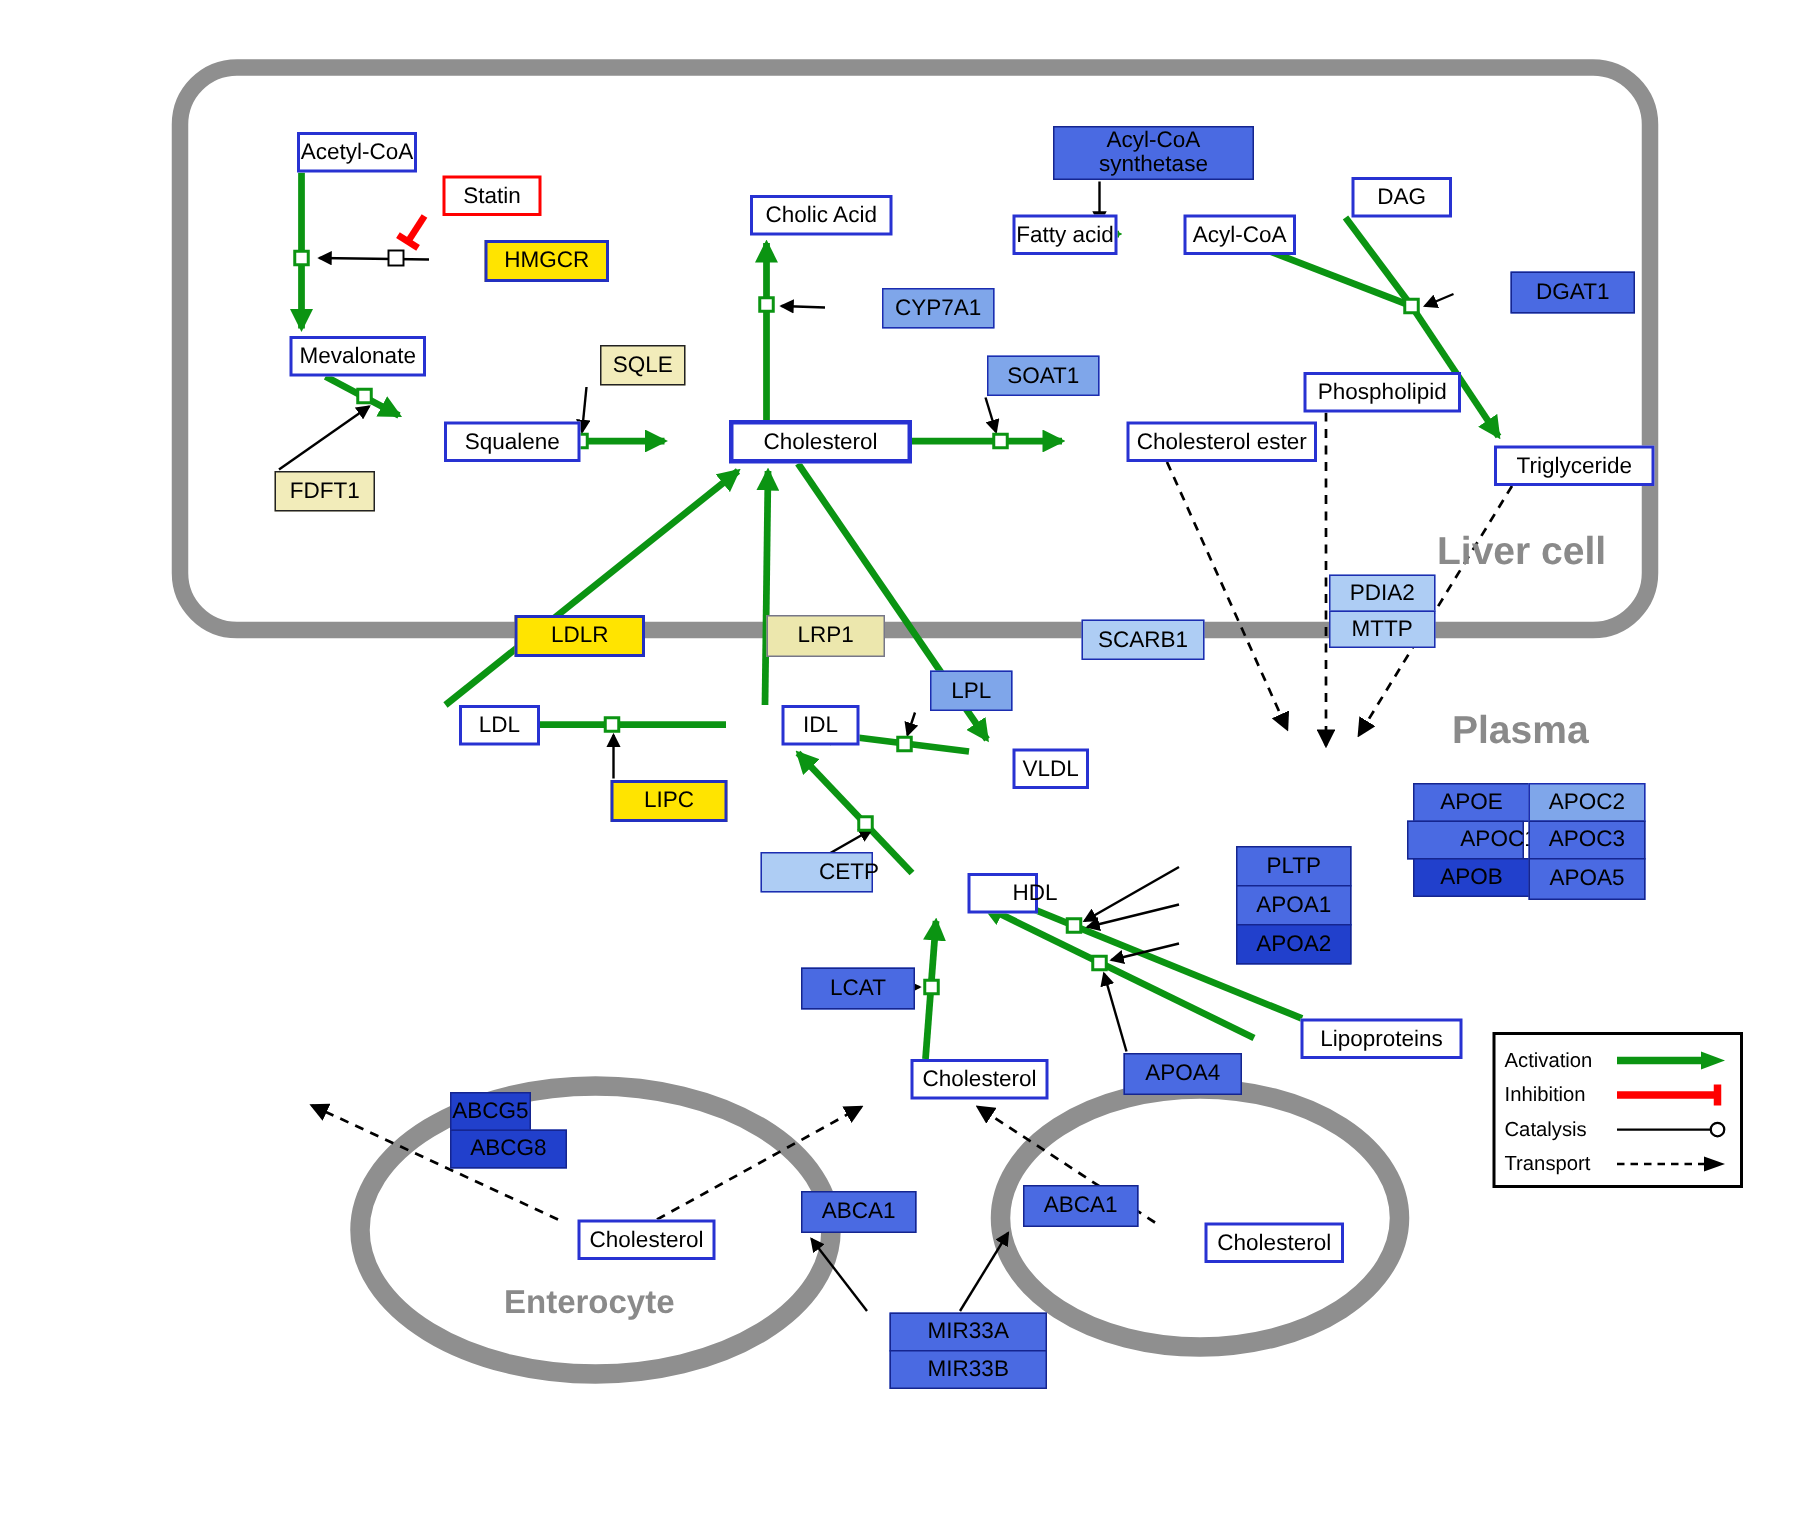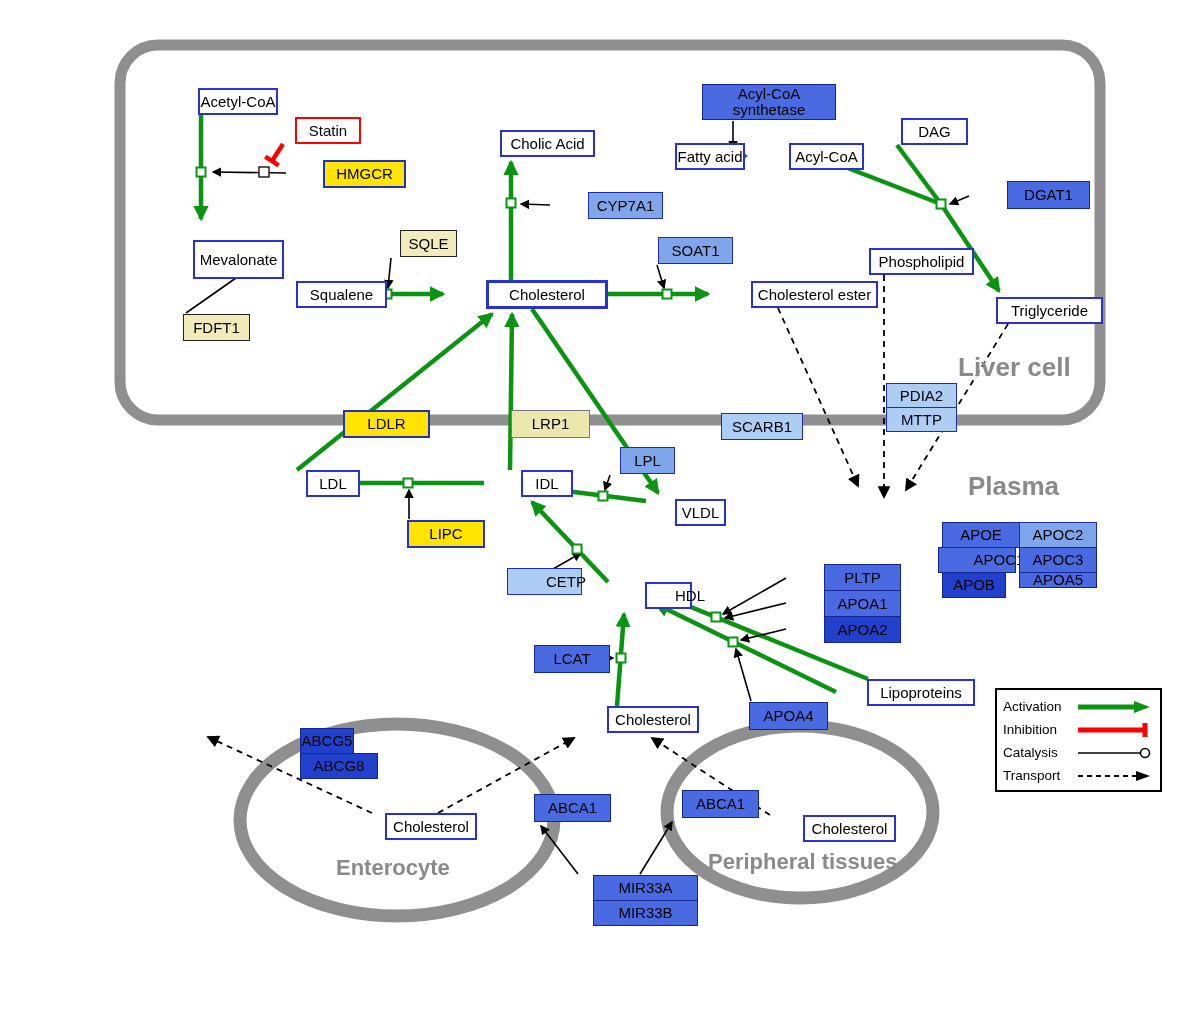--- a/index.html
+++ b/index.html
@@ -123,26 +123,25 @@
       <rect x="572.5" y="544.5" width="9" height="9"></rect>
       <rect x="616.5" y="653.5" width="9" height="9"></rect>
       <rect x="711.5" y="612.5" width="9" height="9"></rect>
       <rect x="728.5" y="637.5" width="9" height="9"></rect>
     </g>
   </svg>
 
   <div class="comp-label" style="left:958px;top:352px;font-size:26px;">Liver cell</div>
   <div class="comp-label" style="left:968px;top:447px;font-size:26px;margin-top:24px;">Plasma</div>
   <div class="comp-label" style="left:336px;top:855px;font-size:22px;">Enterocyte</div>
-  <div class="comp-label" style="left:708px;top:849px;font-size:22px;">Peripheral tissues</div>
 
   <div class="node met" style="left:161px;top:88px;width:80px;height:27px;">Acetyl-CoA</div>
   <div class="node statin" style="left:258px;top:117px;width:66px;height:27px;">Statin</div>
   <div class="node yellow" style="left:286px;top:160px;width:83px;height:28px;">HMGCR</div>
-  <div class="node met" style="left:156px;top:240px;width:91px;height:39px;">Mevalonate</div>
+  <div class="node met" style="left:156px;top:224px;width:91px;height:27px;">Mevalonate</div>
   <div class="node paleyellow" style="left:363px;top:230px;width:57px;height:27px;">SQLE</div>
   <div class="node paleyellow" style="left:146px;top:314px;width:67px;height:27px;">FDFT1</div>
   <div class="node met" style="left:259px;top:281px;width:91px;height:27px;">Squalene</div>
   <div class="node met-hub" style="left:449px;top:280px;width:122px;height:29px;">Cholesterol</div>
   <div class="node met" style="left:463px;top:130px;width:95px;height:27px;">Cholic Acid</div>
   <div class="node lblue" style="left:551px;top:192px;width:75px;height:27px;">CYP7A1</div>
   <div class="node lblue" style="left:621px;top:237px;width:75px;height:27px;">SOAT1</div>
   <div class="node met" style="left:714px;top:281px;width:127px;height:27px;">Cholesterol ester</div>
   <div class="node mblue" style="left:665px;top:84px;width:134px;height:36px;">Acyl-CoA synthetase</div>
   <div class="node met" style="left:638px;top:143px;width:70px;height:27px;">Fatty acid</div>
@@ -169,22 +168,22 @@
   <div class="node mblue" style="left:787px;top:564px;width:77px;height:27px;">PLTP</div>
   <div class="node mblue" style="left:787px;top:590px;width:77px;height:27px;">APOA1</div>
   <div class="node dblue" style="left:787px;top:616px;width:77px;height:27px;">APOA2</div>
   <div class="node mblue" style="left:712px;top:702px;width:79px;height:28px;">APOA4</div>
   <div class="node met" style="left:830px;top:679px;width:108px;height:27px;">Lipoproteins</div>
 
   <div class="node mblue" style="left:905px;top:522px;width:78px;height:26px;">APOE</div>
   <div class="node lblue" style="left:982px;top:522px;width:78px;height:26px;">APOC2</div>
   <div class="node mblue" style="left:901px;top:547px;width:78px;height:26px;padding-left:44px;">APOC1</div>
   <div class="node mblue" style="left:982px;top:547px;width:78px;height:26px;">APOC3</div>
-  <div class="node dblue" style="left:905px;top:572px;width:64px;height:26px;text-align:center;">APOB</div>
-  <div class="node mblue" style="left:982px;top:572px;width:78px;height:16px;">APOA5</div>
+  <div class="node dblue" style="left:905px;top:572px;width:78px;height:26px;text-align:center;">APOB</div>
+  <div class="node mblue" style="left:982px;top:572px;width:78px;height:28px;">APOA5</div>
 
   <div class="node met" style="left:570px;top:706px;width:92px;height:27px;">Cholesterol</div>
 
   <div class="node dblue" style="left:263px;top:728px;width:54px;height:26px;">ABCG5</div>
   <div class="node dblue" style="left:263px;top:753px;width:78px;height:26px;text-align:right;">ABCG8</div>
   <div class="node met" style="left:348px;top:813px;width:92px;height:27px;">Cholesterol</div>
   <div class="node mblue" style="left:497px;top:794px;width:77px;height:28px;">ABCA1</div>
   <div class="node mblue" style="left:645px;top:790px;width:77px;height:28px;">ABCA1</div>
   <div class="node met" style="left:766px;top:815px;width:93px;height:27px;">Cholesterol</div>
   <div class="node mblue" style="left:556px;top:875px;width:105px;height:26px;">MIR33A</div>

